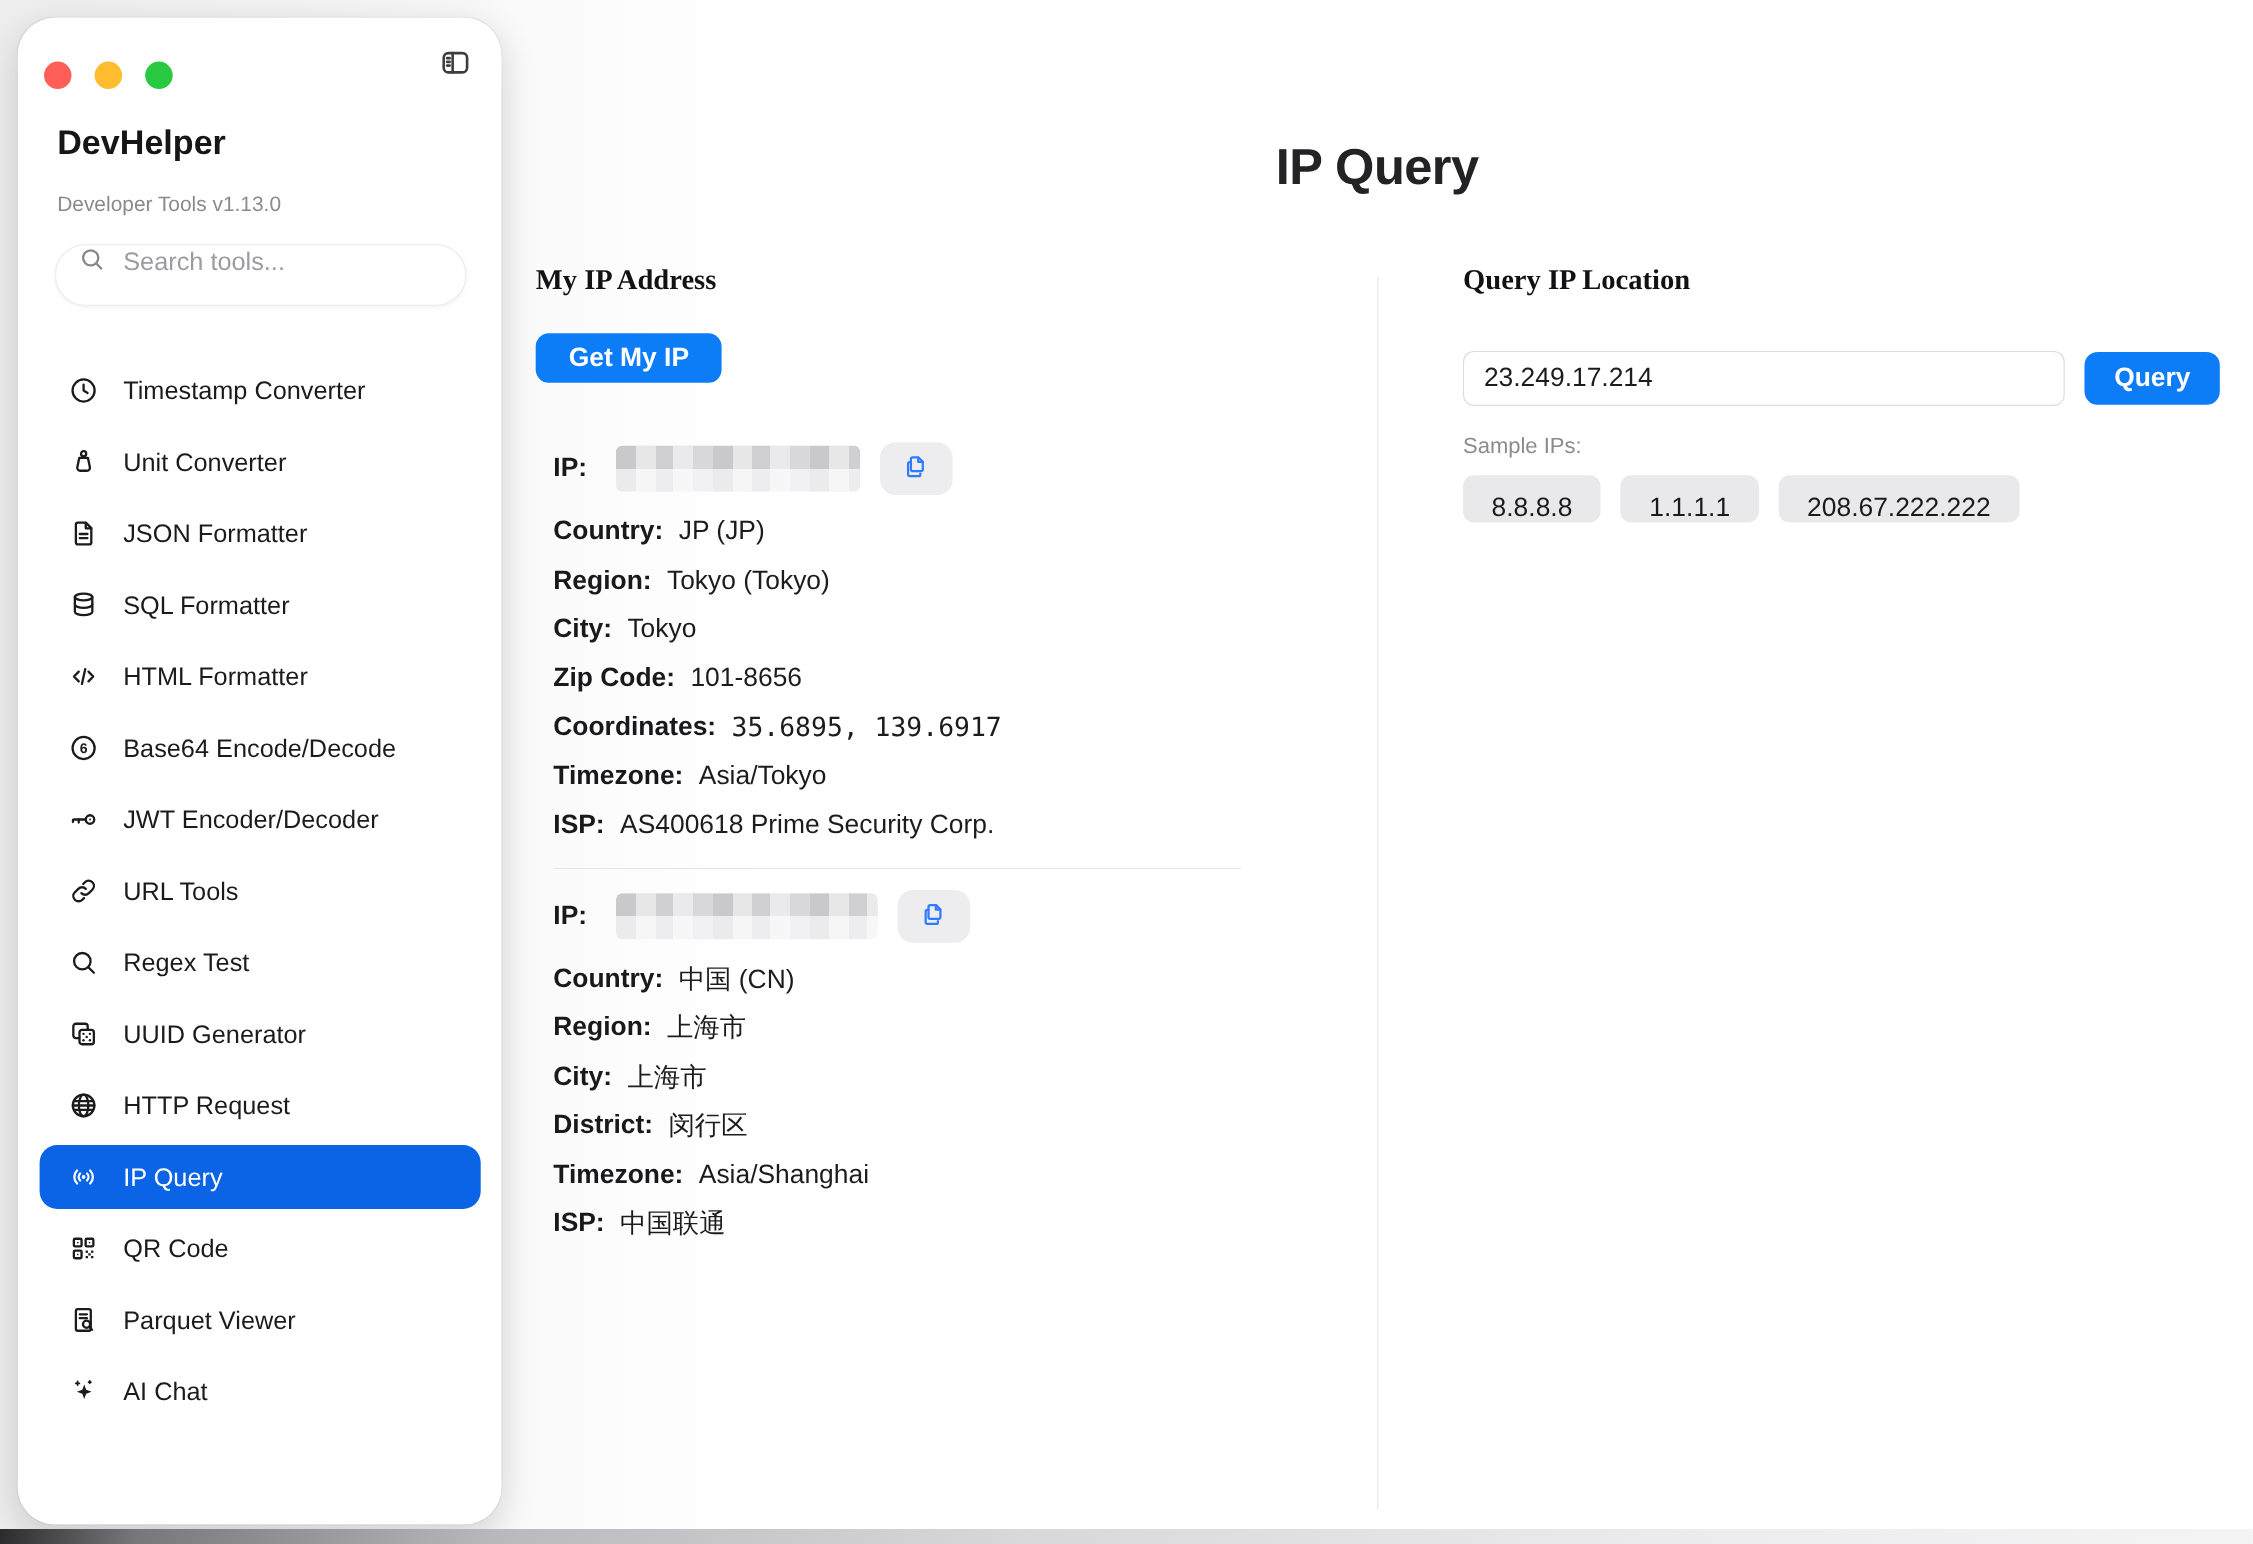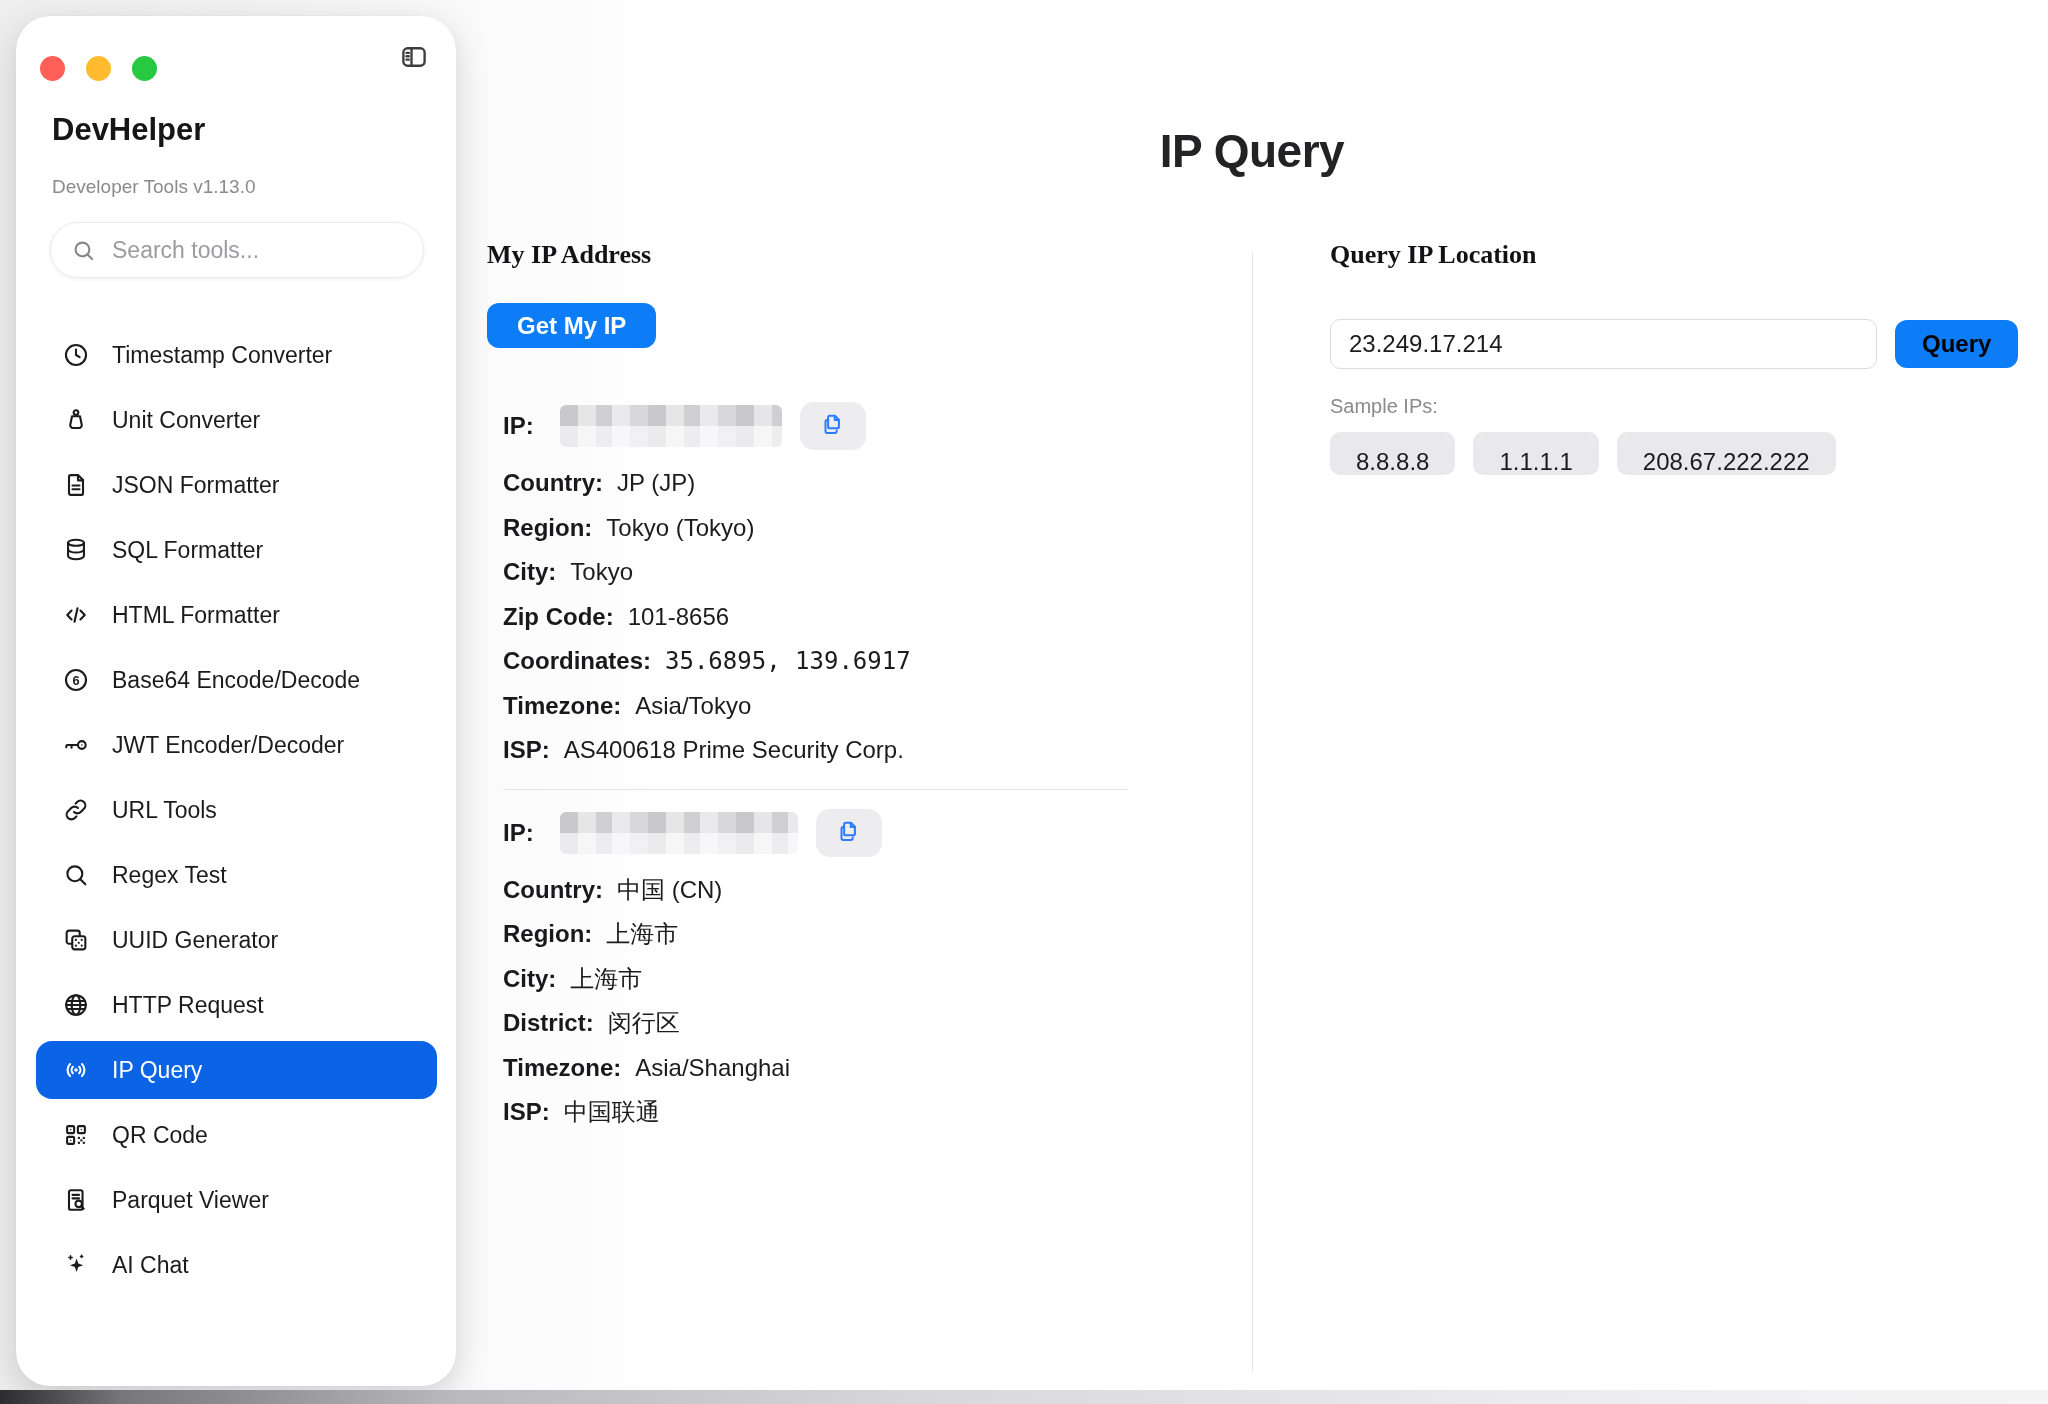--- a/index.html
+++ b/index.html
@@ -35,21 +35,21 @@
   }
   .toggle-btn svg { width:34px; height:30px; }
 
   .app-title { position:absolute; left:36px; top:96px; font-size:31px; font-weight:700; color:#161618; }
   .app-subtitle { position:absolute; left:36px; top:160px; font-size:19px; font-weight:400; color:#8a8a8f; }
 
   .search-box {
     position:absolute; left:34px; top:206px; width:374px; height:56px;
     background:#ffffff; border:1px solid #ececee; border-radius:28px;
     box-shadow:0 1px 4px rgba(0,0,0,.07);
-    display:flex; align-items:center; padding:0 20px; box-sizing:border-box; gap:14px;
+    display:flex; align-items:flex-start; padding:0 20px; box-sizing:border-box; gap:14px;
   }
   .search-box svg { width:25px; height:25px; color:#86868c; flex:none; }
   .search-box input {
     border:none; outline:none; background:transparent; flex:1;
     font-family:inherit; font-size:23px; color:#1c1c1e;
   }
   .search-box input::placeholder { color:#9b9ba1; }
 
   .side-list { position:absolute; left:20px; top:316px; width:401px; display:flex; flex-direction:column; gap:19px; }
   .side-item {
@@ -98,21 +98,21 @@
   .field-value { color:#1c1c1e; }
   .block-divider { height:1px; background:#e6e6e8; width:625px; margin:16px 0 18px 0; }
 
   .query-row { display:flex; margin-top:49px; align-items:center; }
   .ip-input {
     width:547px; height:50px; box-sizing:border-box; border:1.5px solid #dcdce0; border-radius:10px;
     padding:0 18px; font-family:inherit; font-size:24px; color:#1c1c1e; background:#fff; outline:none;
   }
   .query-btn {
     margin-left:18px; height:48px; padding:0 27px; border:none; border-radius:12px;
-    background:#0d7df7; color:#000000; font-family:inherit; font-size:24px; font-weight:600; cursor:pointer;
+    background:#0d7df7; color:#ffffff; font-family:inherit; font-size:24px; font-weight:600; cursor:pointer;
   }
   .sample-label { margin-top:26px; font-size:20px; color:#8a8a8f; }
   .chips { margin-top:14px; display:flex; gap:18px; }
   .chip {
     height:43px; padding:16px 26px; border:none; border-radius:10px; background:#e9e9eb;
     font-family:inherit; font-size:24px; color:#1b1b1d; cursor:pointer;
   }
 </style>
 </head>
 <body>

